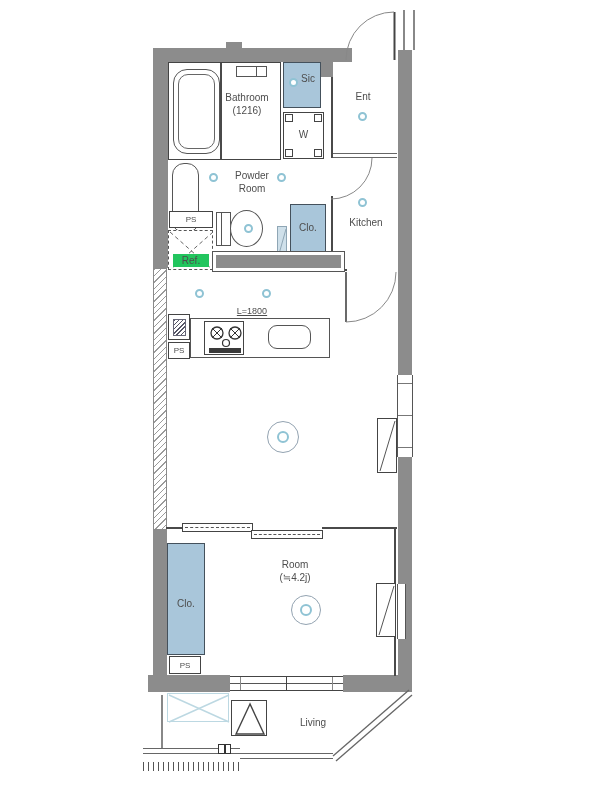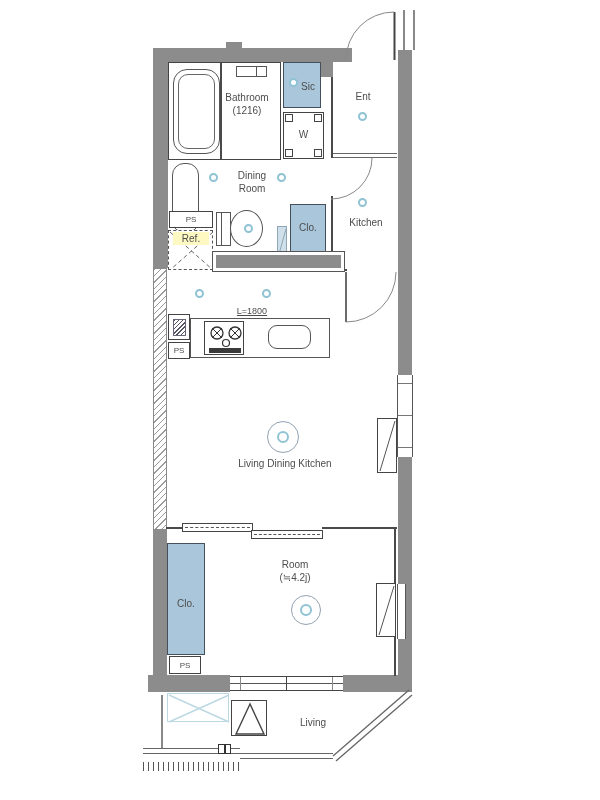--- a/index.html
+++ b/index.html
@@ -56,52 +56,52 @@
   <div class="abs" style="left:236px;top:66px;width:31px;height:11px;border:1px solid #555;background:#fff;">
     <div class="abs" style="left:19px;top:0;width:1px;height:100%;background:#555;"></div>
   </div>
   <div class="abs lbl" style="left:202px;top:91px;width:90px;">
     <div>Bathroom</div>
     <div>(1216)</div>
   </div>
 
   <div class="abs blue" style="left:283px;top:62px;width:38px;height:46px;"></div>
   <div class="abs light" style="left:289px;top:78px;"></div>
-  <div class="abs lbl" style="left:296px;top:80px;width:24px;">Sic</div>
+  <div class="abs lbl" style="left:296px;top:72px;width:24px;">Sic</div>
 
   <div class="abs box" style="left:283px;top:112px;width:41px;height:47px;">
     <div class="abs" style="left:1px;top:1px;width:8px;height:8px;border:1.6px solid #444;"></div>
     <div class="abs" style="right:1px;top:1px;width:8px;height:8px;border:1.6px solid #444;"></div>
     <div class="abs" style="left:1px;bottom:1px;width:8px;height:8px;border:1.6px solid #444;"></div>
     <div class="abs" style="right:1px;bottom:1px;width:8px;height:8px;border:1.6px solid #444;"></div>
   </div>
   <div class="abs lbl" style="left:283px;top:128px;width:41px;">W</div>
 
   <div class="abs thin" style="left:331px;top:77px;width:1.5px;height:81px;"></div>
   <div class="abs lbl" style="left:338px;top:90px;width:50px;">Ent</div>
   <div class="abs light" style="left:358px;top:112px;"></div>
   <div class="abs" style="left:333px;top:153px;width:64px;height:1.2px;background:#666;"></div>
   <div class="abs" style="left:333px;top:157px;width:64px;height:1.2px;background:#666;"></div>
 
   <div class="abs" style="left:172px;top:163px;width:27px;height:70px;border:1.1px solid #555;border-radius:12px;background:#fff;"></div>
   <div class="abs light" style="left:209px;top:173px;"></div>
   <div class="abs light" style="left:277px;top:173px;"></div>
   <div class="abs lbl" style="left:202px;top:169px;width:100px;">
-    <div>Dining</div>
+    <div>Powder</div>
     <div>Room</div>
   </div>
 
   <div class="abs box lbl sm" style="left:169px;top:211px;width:44px;height:17px;padding-top:3px;">PS</div>
 
   <div class="abs" style="left:168px;top:230px;width:45px;height:40px;border:1.4px dashed #555;background:#fff;">
     <svg width="45" height="40" viewBox="0 0 45 40">
       <line x1="1" y1="1" x2="44" y2="39" stroke="#666" stroke-width="1" stroke-dasharray="4 3"></line>
       <line x1="44" y1="1" x2="1" y2="39" stroke="#666" stroke-width="1" stroke-dasharray="4 3"></line>
     </svg>
-    <div class="abs lbl" style="left:4px;top:1px;width:36px;background:#fef9c3;">Ref.</div>
+    <div class="abs lbl" style="left:4px;top:23px;width:36px;background:#22c55e;">Ref.</div>
   </div>
 
   <div class="abs" style="left:216px;top:212px;width:15px;height:34px;border:1.1px solid #555;background:#fff;">
     <div class="abs" style="left:4px;top:0;width:1px;height:100%;background:#555;"></div>
   </div>
   <div class="abs" style="left:230px;top:210px;width:33px;height:37px;border:1.1px solid #555;border-radius:50%;background:#fff;"></div>
   <div class="abs light" style="left:244px;top:224px;"></div>
 
   <div class="abs" style="left:277px;top:226px;width:10px;height:29px;background:#cfe0ea;border:1px solid #8fa6b5;">
     <svg width="10" height="29" viewBox="0 0 10 29">
@@ -140,21 +140,20 @@
     <div class="abs" style="left:4px;top:4px;width:13px;height:17px;background-image:repeating-linear-gradient(135deg,#556 0 1px,transparent 1px 3px);border:0.5px solid #667;"></div>
   </div>
   <div class="abs box lbl sm" style="left:168px;top:342px;width:22px;height:17px;padding-top:3px;">PS</div>
 
   <div class="abs light" style="left:195px;top:289px;"></div>
   <div class="abs light" style="left:262px;top:289px;"></div>
 
   <div class="abs ringO" style="left:267px;top:421px;width:32px;height:32px;"></div>
   <div class="abs ringI" style="left:277px;top:431px;width:12px;height:12px;"></div>
   <div class="abs lbl" style="left:185px;top:457px;width:200px;">
-    <div>Living Dining Kitchen</div>
   </div>
 
   <div class="abs" style="left:377px;top:418px;width:20px;height:55px;border:1.1px solid #444;background:#fff;">
     <svg width="20" height="55" viewBox="0 0 20 55">
         <line x1="17" y1="2" x2="2" y2="52" stroke="#555" stroke-width="1"></line>
       </svg>
   </div>
 
   <div class="abs thin" style="left:166px;top:527px;width:16px;height:2px;"></div>
   <div class="abs" style="left:182px;top:523px;width:71px;height:9px;border:1px solid #444;background:#fff;">

